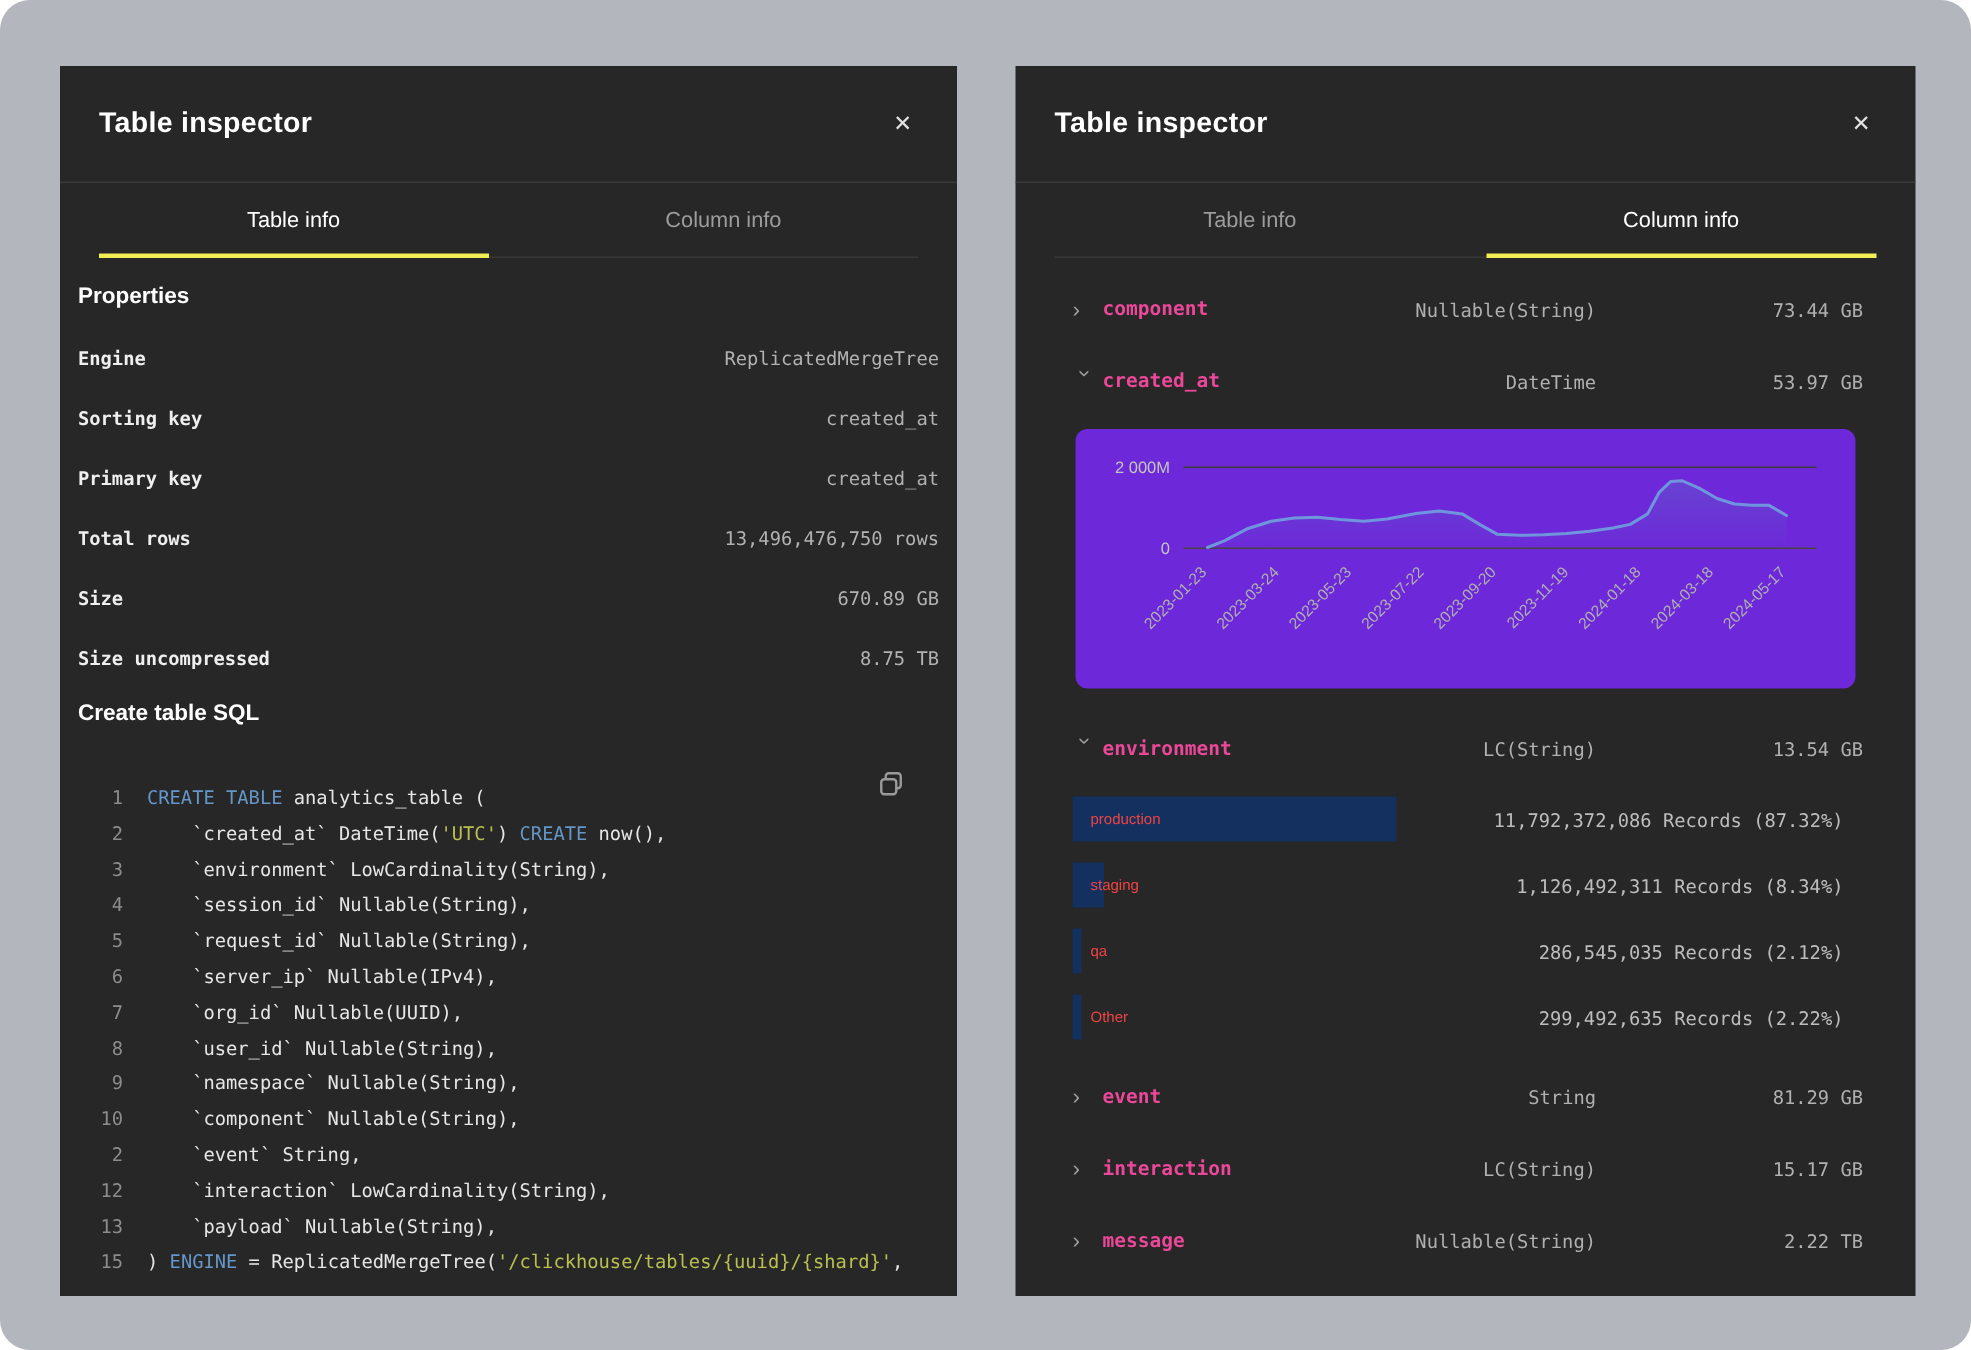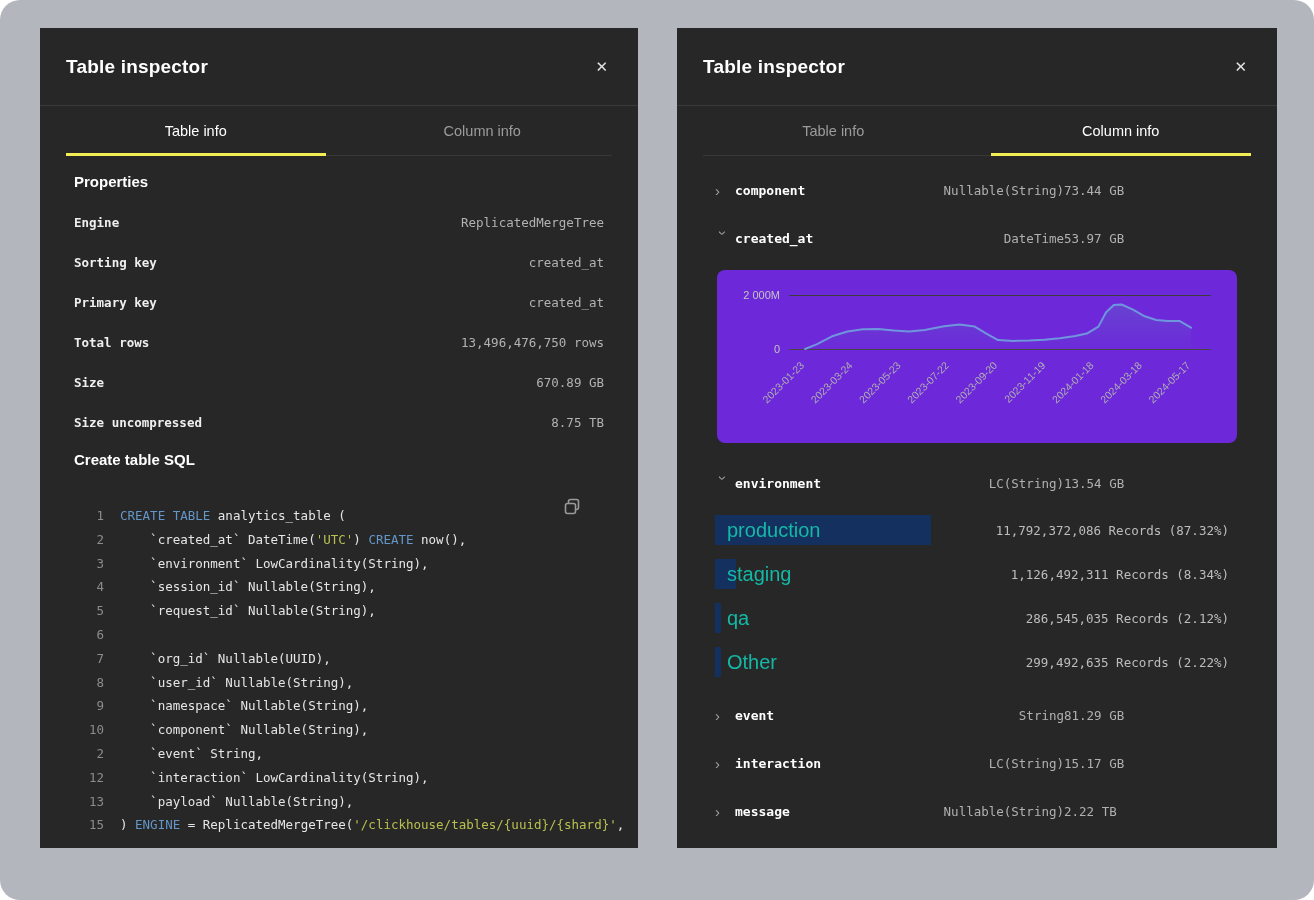--- a/index.html
+++ b/index.html
@@ -1,31 +1,31 @@
 <!DOCTYPE html>
 <html><head>
 <meta charset="utf-8">
 <style>
   html,body{margin:0;padding:0;background:#ffffff;width:1314px;height:900px;overflow:hidden;}
   .stage{position:absolute;inset:0;background:#b3b6bd;border-radius:20px;font-family:"Liberation Sans",sans-serif;}
-  .panel{position:absolute;top:28px;height:820px;background:#272727;overflow:hidden;color:#e8e8e8;}
+  .panel{position:absolute;top:44px;height:820px;background:#272727;overflow:hidden;color:#e8e8e8;}
   #left-panel{left:40px;width:598px;}
   #right-panel{left:677px;width:600px;}
 
   .panel-header{height:78px;display:flex;align-items:center;padding:0 26px;border-bottom:1px solid #3a3a3a;box-sizing:border-box;}
   .panel-title{font-size:19px;font-weight:bold;color:#ffffff;margin:0;letter-spacing:.2px;}
   .close-btn{margin-left:auto;background:none;border:none;color:#e2e2e2;font-size:15px;cursor:pointer;padding:4px;line-height:1;}
 
   .tabs{height:50px;margin:0 26px;display:flex;border-bottom:1px solid #383838;box-sizing:border-box;gap:27px;}
   .tab{flex:1;display:flex;align-items:center;justify-content:center;font-size:14.5px;color:#9c9c9c;position:relative;cursor:pointer;}
   .tab.active{color:#ffffff;}
   .tab.active::after{content:"";position:absolute;left:0;right:0;bottom:-1px;height:3px;background:#f1ed52;}
 
   
-  .lp-content{padding:0 34px;}
+  .lp-content{padding:0 12px;}
   .section-heading{font-size:15px;font-weight:bold;color:#ffffff;margin:16px 0 0 0;height:20px;line-height:20px;}
   .section-heading.sql{margin-top:8px;}
   .props{margin-top:10px;}
   .prop-row{display:flex;align-items:center;justify-content:space-between;height:40px;}
   .prop-label{font-family:"DejaVu Sans Mono",monospace;font-size:12.5px;font-weight:bold;color:#efefef;}
   .prop-value{font-family:"DejaVu Sans Mono",monospace;font-size:12.5px;color:#b2b2b2;}
 
   .codewrap{position:relative;margin-top:20px;padding-top:14px;}
   .copy-btn{position:absolute;top:8px;right:22px;background:none;border:none;padding:0;cursor:pointer;}
   .code-line{display:flex;line-height:23.8px;font-family:"DejaVu Sans Mono",monospace;font-size:12.5px;}
@@ -33,29 +33,29 @@
   .code-text{margin-left:16px;white-space:pre;color:#e6e6e6;}
   .seg-kw{color:#6496c8;}
   .seg-str{color:#b9c04f;}
   .seg-plain{color:#e6e6e6;}
 
   
   .cols{padding-top:10px;}
   .col-row{display:flex;align-items:center;height:48px;padding:0 35px 0 38px;cursor:pointer;}
   .chevron{width:20px;flex:none;color:#a0a0a0;font-size:15px;line-height:1;display:inline-block;transform-origin:40% 50%;}
   .chevron.open{transform:rotate(90deg);}
-  .col-name{font-family:"DejaVu Sans Mono",monospace;font-size:13px;font-weight:bold;color:#ffffff;flex:1;}
+  .col-name{font-family:"DejaVu Sans Mono",monospace;font-size:13px;font-weight:bold;color:#ec4899;flex:1;}
   .col-type{font-family:"DejaVu Sans Mono",monospace;font-size:12.5px;color:#b0b0b0;text-align:right;padding-left:44px;}
-  .col-size{width:178px;font-family:"DejaVu Sans Mono",monospace;font-size:12.5px;color:#b0b0b0;flex:none;}
+  .col-size{width:178px;font-family:"DejaVu Sans Mono",monospace;font-size:12.5px;color:#b0b0b0;text-align:right;flex:none;}
 
   .chart-card{margin:8px 40px 16px 40px;height:173px;background:#6d28d9;border-radius:8px;overflow:hidden;}
   .env-values{margin-bottom:14px;}
   .env-row{position:relative;height:30px;margin:8px 35px 14px 38px;display:flex;align-items:center;}
   .env-bar{position:absolute;left:0;top:0;bottom:0;background:#14305f;}
-  .env-label{position:relative;margin-left:12px;color:#14b8a6;font-size:20px;}
+  .env-label{position:relative;margin-left:12px;color:#ef4444;font-size:10px;}
   .env-records{position:relative;margin-left:auto;font-family:"DejaVu Sans Mono",monospace;font-size:12.5px;color:#bdbdbd;padding-right:13px;}
 </style>
 </head>
 <body>
 
 <div class="stage">
 
   <section class="panel" id="left-panel">
     <header class="panel-header">
       <h1 class="panel-title">Table inspector</h1>
@@ -121,20 +121,21 @@
             <div class="code-line">
               <span class="code-num">4</span>
               <span class="code-text"><span class="seg-plain">    `session_id` Nullable(String),</span></span>
             </div>
             <div class="code-line">
               <span class="code-num">5</span>
               <span class="code-text"><span class="seg-plain">    `request_id` Nullable(String),</span></span>
             </div>
             <div class="code-line">
               <span class="code-num">6</span>
+              <span class="code-text"><span class="seg-plain">    `server_ip` Nullable(IPv4),</span></span>
             </div>
             <div class="code-line">
               <span class="code-num">7</span>
               <span class="code-text"><span class="seg-plain">    `org_id` Nullable(UUID),</span></span>
             </div>
             <div class="code-line">
               <span class="code-num">8</span>
               <span class="code-text"><span class="seg-plain">    `user_id` Nullable(String),</span></span>
             </div>
             <div class="code-line">

